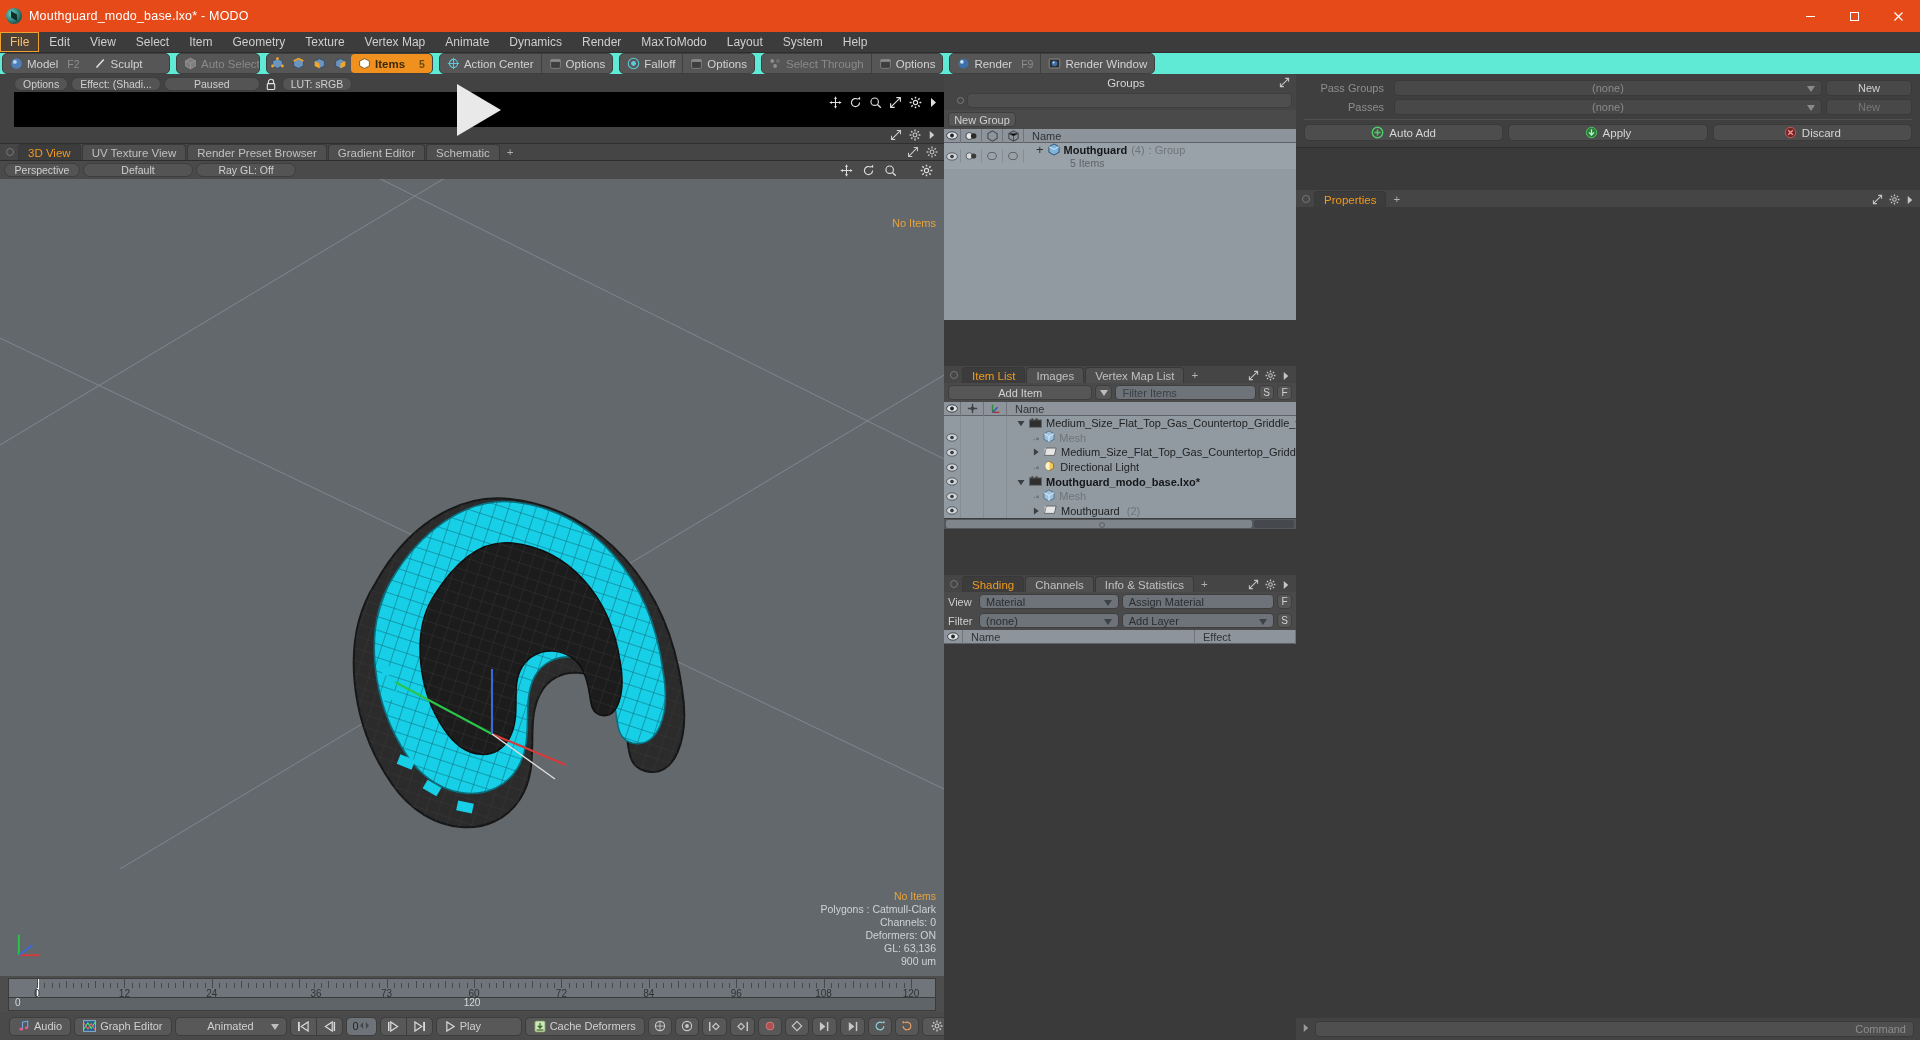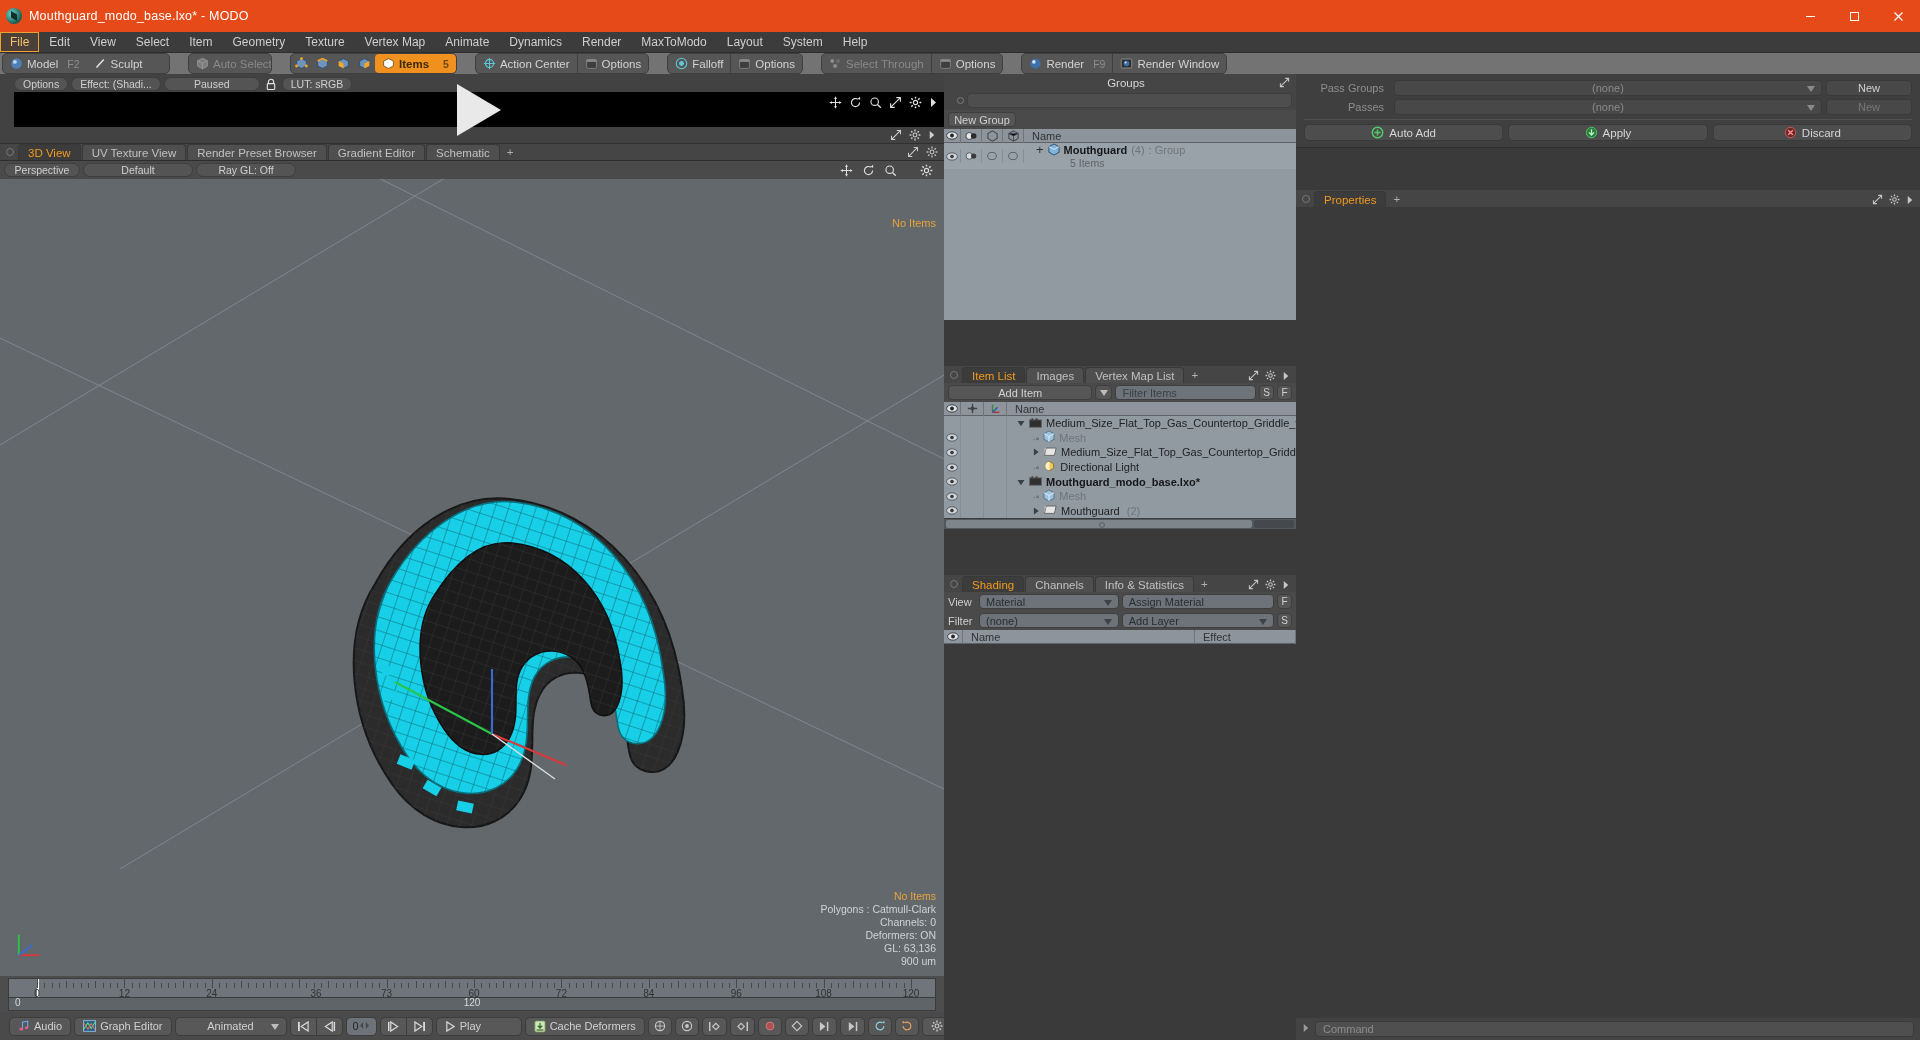--- a/index.html
+++ b/index.html
@@ -31,21 +31,21 @@
   .win-btns { margin-left: auto; display: flex; height: 24px; }
   .win-btn { width: 44px; height: 24px; display: flex; align-items: center; justify-content: center; color: #fff; font-size: 12px; }
   .win-btn svg { display:block; }
 
   
   .menubar { height: 21px; background: #3c3c3c; display: flex; align-items: stretch; flex: none; border-bottom:1px solid #2e2e2e;}
   .menu-item { padding: 0 10px; display: flex; align-items: center; font-size: 12px; color: #cfcfcf; }
   .menu-item.active { border: 1px solid #f0a030; color: #f5c070; padding: 0 9px; background: #4a4038; }
 
   
-  .toolbar { height: 21px; background: #737373; display: flex; align-items: stretch; gap: 18px; padding: 0 2px; flex: none;}
+  .toolbar { height: 21px; background: #5eead4; display: flex; align-items: stretch; gap: 6px; padding: 0 2px; flex: none;}
   .tgroup {
     display: flex; align-items: stretch; background: #565656;
     border: 1px solid #3f3f3f; border-radius: 5px; overflow: hidden;
   }
   .tbtn { display: flex; align-items: center; gap: 4px; padding: 0 7px; font-size: 11.5px; color: #d2d2d2; white-space: nowrap; }
   .tbtn.dim { color: #8a8a8a; }
   .tbtn.on { background: #f0901e; color: #3a2a0a; font-weight: bold;
              border-radius: 4px; }
   .tbtn .key { color: #8d8d8d; font-size: 10.5px; margin-left: 5px; }
   .tbtn .keyOn { color: #6b4a10; font-size: 10.5px; margin-left: 10px; }
@@ -155,21 +155,21 @@
   .prow .dd .caret { position:absolute; right:6px; }
   .prow .nbtn { width: 86px; height:16px; background:#484848; border:1px solid #3a3a3a; border-radius:4px;
                 display:flex; align-items:center; justify-content:center; font-size:11px; color:#d0d0d0;}
   .prow .nbtn.dim { color:#777; }
   .actrow { display:flex; gap:5px; padding-top:4px; border-top:1px solid #505050; margin-top:4px;}
   .actbtn { flex:1; height:17px; background:#4d4d4d; border:1px solid #3a3a3a; border-radius:5px;
             display:flex; align-items:center; justify-content:center; gap:5px; font-size:11.5px; color:#d5d5d5;}
   .farbody { flex:1; background:#3a3a3a; }
   .cmdbar { height: 22px; background:#434343; display:flex; align-items:center; gap:5px; padding:0 6px; flex:none;}
   .cmdfield { flex:1; height:16px; background:#4f4f4f; border:1px solid #3a3a3a; border-radius:4px;
-              display:flex; align-items:center; padding:0 7px; font-size:11px; color:#8c8c8c;}
+              display:flex; align-items:center; padding:0 7px; font-size:11px; color:#8c8c8c;justify-content:flex-end;}
 
   .vsplit { height: 4px; background:#3a3a3a; flex:none;}
 </style>
 </head>
 <body>
 
 <div class="app">
 
   <div class="titlebar">
     <div class="logo"></div>

